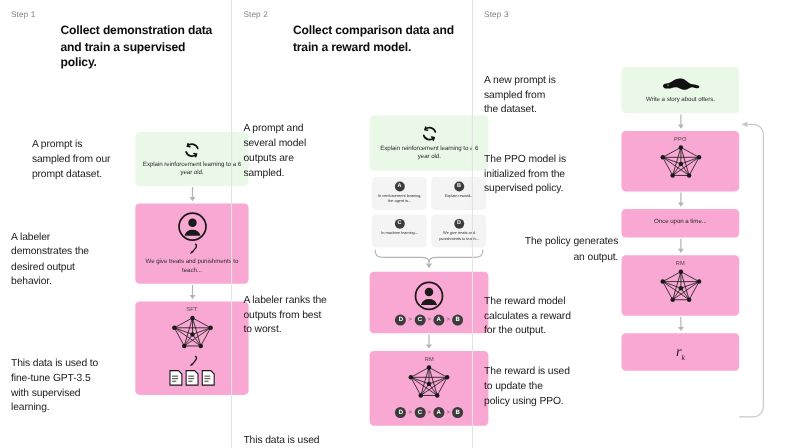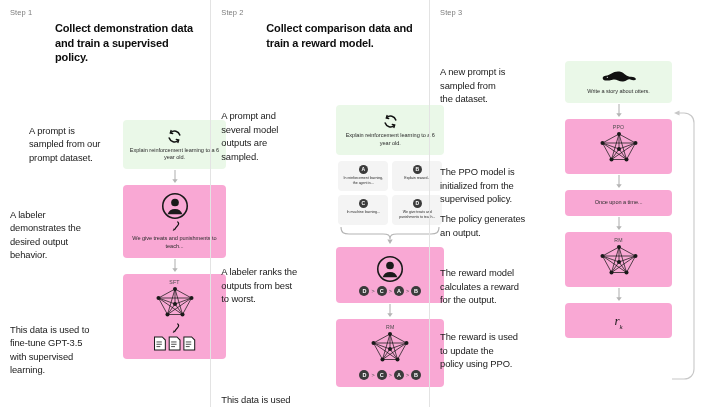--- a/index.html
+++ b/index.html
@@ -350,24 +350,24 @@
     </div>
   </div>
 
   <div class="col col-3 c3">
     <div class="step-label">Step 3</div>
 
     <div class="body">
       <div class="note" style="position:absolute;top:38px;left:0;width:120px;">A new prompt is
 sampled from
 the dataset.</div>
-      <div class="note" style="position:absolute;top:110px;left:0;width:122px;margin-top:28px;">The PPO model is
+      <div class="note" style="position:absolute;top:110px;left:0;width:122px;">The PPO model is
 initialized from the
 supervised policy.</div>
-      <div class="note" style="position:absolute;top:185px;left:0;width:122px;">The policy generates
+      <div class="note" style="position:absolute;top:185px;left:0;width:122px;text-align:right;">The policy generates
 an output.</div>
       <div class="note" style="position:absolute;top:239px;left:0;width:122px;">The reward model
 calculates a reward
 for the output.</div>
       <div class="note" style="position:absolute;top:303px;left:0;width:122px;">The reward is used
 to update the
 policy using PPO.</div>
 
       <div class="flow" style="top:34px;">
 

